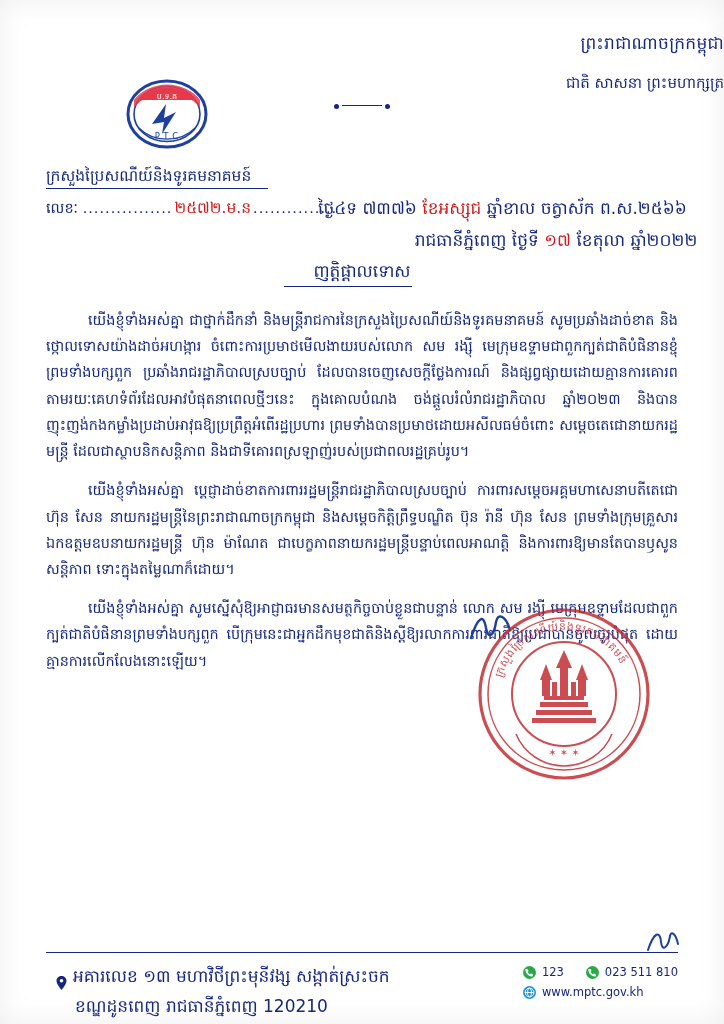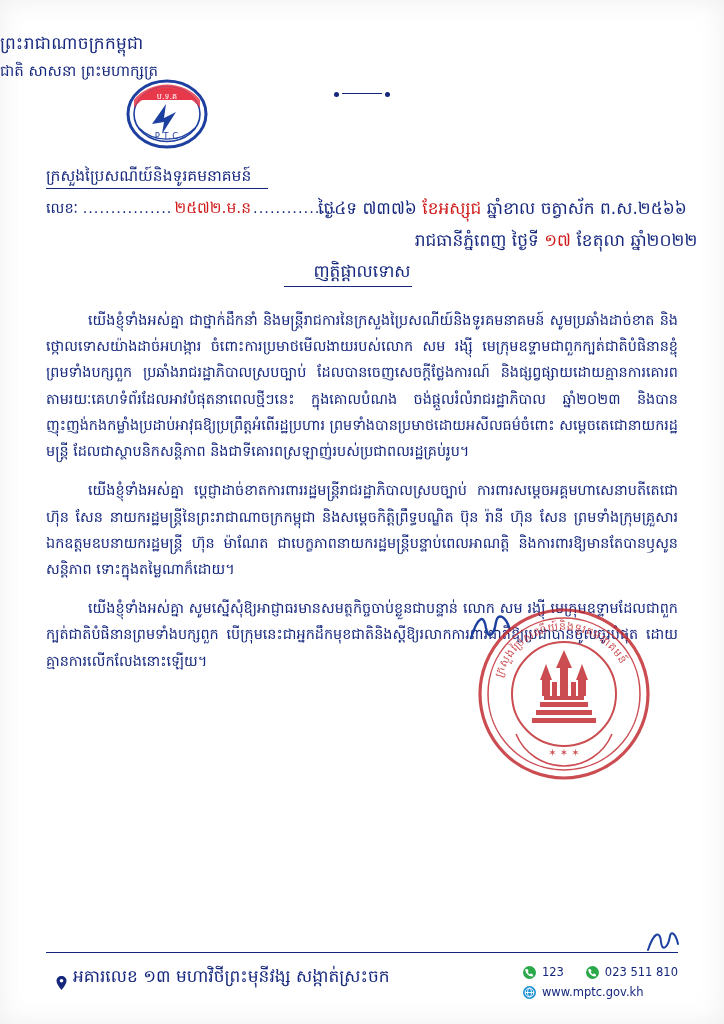--- a/index.html
+++ b/index.html
@@ -28,31 +28,31 @@
   }
   .khmer {
     font-family: "DejaVu Sans", sans-serif;
   }
   
   .hdr-center {
     position: absolute;
     top: 32px;
     left: 0;
     width: 724px;
-    text-align: left;
+    text-align: right;
     color: #1a2f8a;
   }
   .hdr-line1 {
     font-size: 17px;
     letter-spacing: 0.3px;
     color: #15277d;
   }
   .hdr-line2 {
     font-size: 15px;
-    margin-top: 4px;
+    margin-top: 16px;
     color: #15277d;
   }
   .hdr-rule {
     width: 40px;
     height: 0;
     border-top: 1.4px solid #15277d;
     margin: 10px auto 0 auto;
     position: relative;
   }
   .hdr-rule::before,
@@ -336,20 +336,23 @@
   <div class="footer-left">
     <div class="fline">
       <span class="pin">
         <svg width="11" height="14" viewBox="0 0 11 14">
             <path d="M5.5 0C2.7 0 .5 2.1.5 4.8c0 3.5 5 9.2 5 9.2s5-5.7 5-9.2C10.5 2.1 8.3 0 5.5 0z" fill="#15277d"></path>
             <circle cx="5.5" cy="4.8" r="1.8" fill="#ffffff"></circle>
           </svg>
       </span>
       <span class="khmer">អគារលេខ ១៣ មហាវិថីព្រះមុនីវង្ស សង្កាត់ស្រះចក</span>
     </div>
+    <div class="fline">
+      <span class="khmer" style="padding-left:19px">ខណ្ឌដូនពេញ រាជធានីភ្នំពេញ 120210</span>
+    </div>
   </div>
 
   <div class="footer-right">
     <div class="fline">
       <span class="cicon green">
         <svg width="13" height="13" viewBox="0 0 13 13">
             <path d="M4 3c.5 0 .8.3 1 .8l.4 1c.1.4 0 .7-.3.9l-.5.4c.5 1 1.3 1.8 2.3 2.3l.4-.5c.2-.3.5-.4.9-.3l1 .4c.5.2.8.5.8 1v.8c0 .5-.4.9-.9.8C5.5 10.2 2.8 7.5 2.3 4 2.2 3.5 2.6 3 3.1 3H4z" fill="#ffffff"></path>
           </svg>
       </span>
       <span>123</span>

